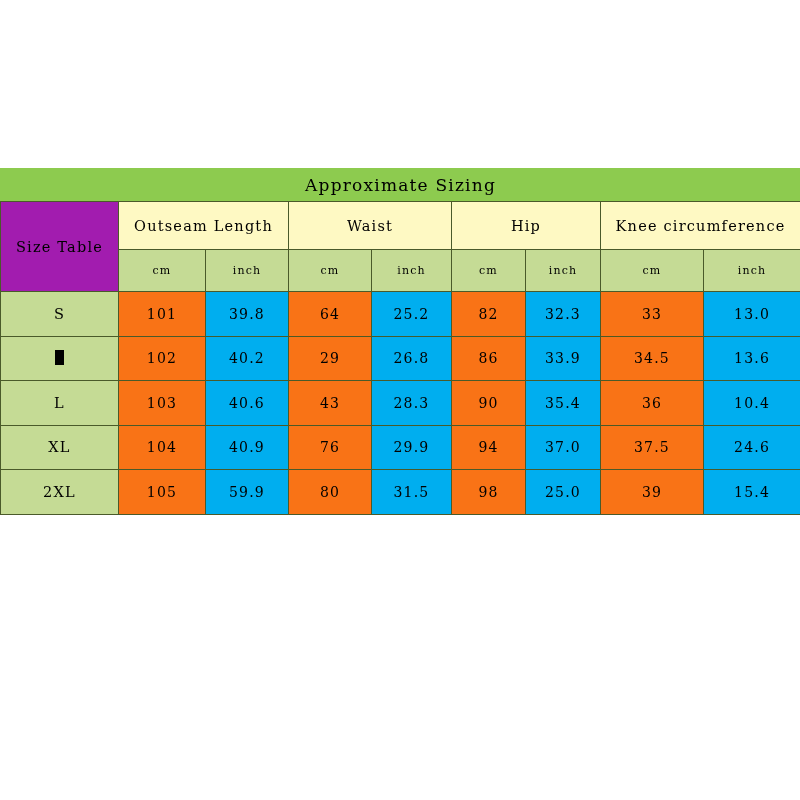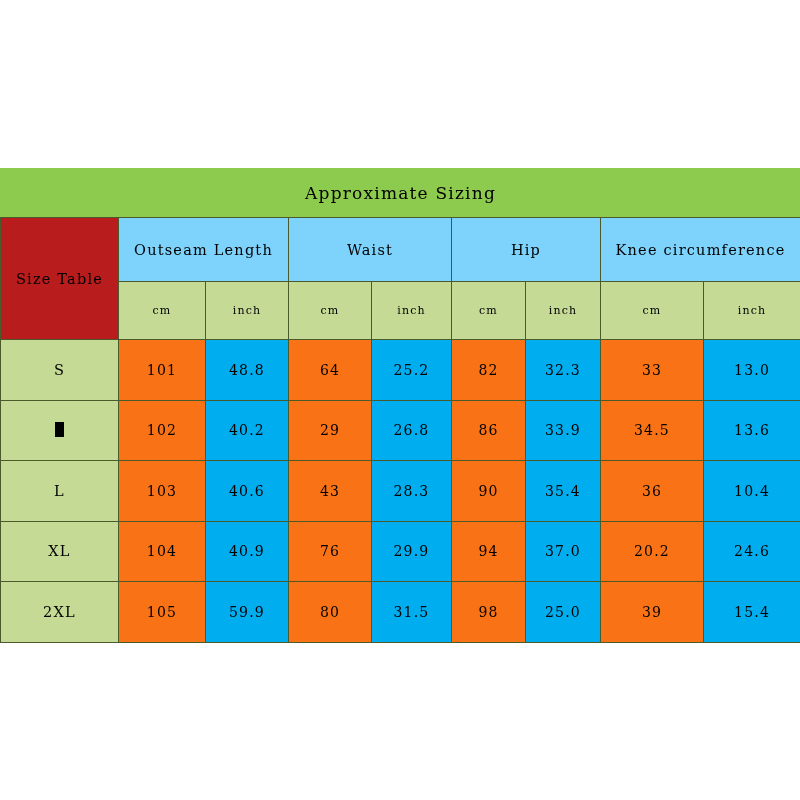--- a/index.html
+++ b/index.html
@@ -32,21 +32,21 @@
   table.size-table {
     width: 800px;
     border-collapse: collapse;
     table-layout: fixed;
     background: #c5db95;
   }
 
   table.size-table td,
   table.size-table th {
     border: 1px solid #4a5a2a;
-    padding: 8px;
+    padding: 0;
     margin: 0;
     text-align: center;
     vertical-align: middle;
     font-weight: normal;
     color: #000000;
     font-family: "DejaVu Serif", serif;
     letter-spacing: 1.2px;
   }
 
   
@@ -55,33 +55,33 @@
     height: 32px;
     font-size: 17px;
     letter-spacing: 2.2px;
     border-left: 1px solid #8dcb4f !important;
     border-right: 1px solid #8dcb4f !important;
     border-top: 1px solid #8dcb4f !important;
   }
 
   
   .grp-head {
-    background: #7dd3fc;
+    background: #fef9c3;
     height: 47px;
     font-size: 14.5px;
     letter-spacing: 1.6px;
   }
   .unit-head {
     background: #c5db95;
     height: 41px;
     font-size: 11px;
     letter-spacing: 1.6px;
   }
   .size-head {
-    background: #b91c1c;
+    background: #a21caf;
     font-size: 14.5px;
     letter-spacing: 1.6px;
     vertical-align: bottom;
     padding-bottom: 8px;
   }
 
   
   .size-label {
     background: #c5db95;
     height: 43.5px;
@@ -153,21 +153,21 @@
           <td class="unit-head">cm</td>
           <td class="unit-head">inch</td>
         </tr>
       </thead>
 
       <tbody>
 
         <tr>
           <td class="size-label">S</td>
           <td class="cell-cm">101</td>
-          <td class="cell-inch">48.8</td>
+          <td class="cell-inch">39.8</td>
           <td class="cell-cm">64</td>
           <td class="cell-inch">25.2</td>
           <td class="cell-cm">82</td>
           <td class="cell-inch">32.3</td>
           <td class="cell-cm">33</td>
           <td class="cell-inch">13.0</td>
         </tr>
 
         <tr>
           <td class="size-label">
@@ -196,21 +196,21 @@
         </tr>
 
         <tr>
           <td class="size-label">XL</td>
           <td class="cell-cm">104</td>
           <td class="cell-inch">40.9</td>
           <td class="cell-cm">76</td>
           <td class="cell-inch">29.9</td>
           <td class="cell-cm">94</td>
           <td class="cell-inch">37.0</td>
-          <td class="cell-cm">20.2</td>
+          <td class="cell-cm">37.5</td>
           <td class="cell-inch">24.6</td>
         </tr>
 
         <tr>
           <td class="size-label">2XL</td>
           <td class="cell-cm">105</td>
           <td class="cell-inch">59.9</td>
           <td class="cell-cm">80</td>
           <td class="cell-inch">31.5</td>
           <td class="cell-cm">98</td>

